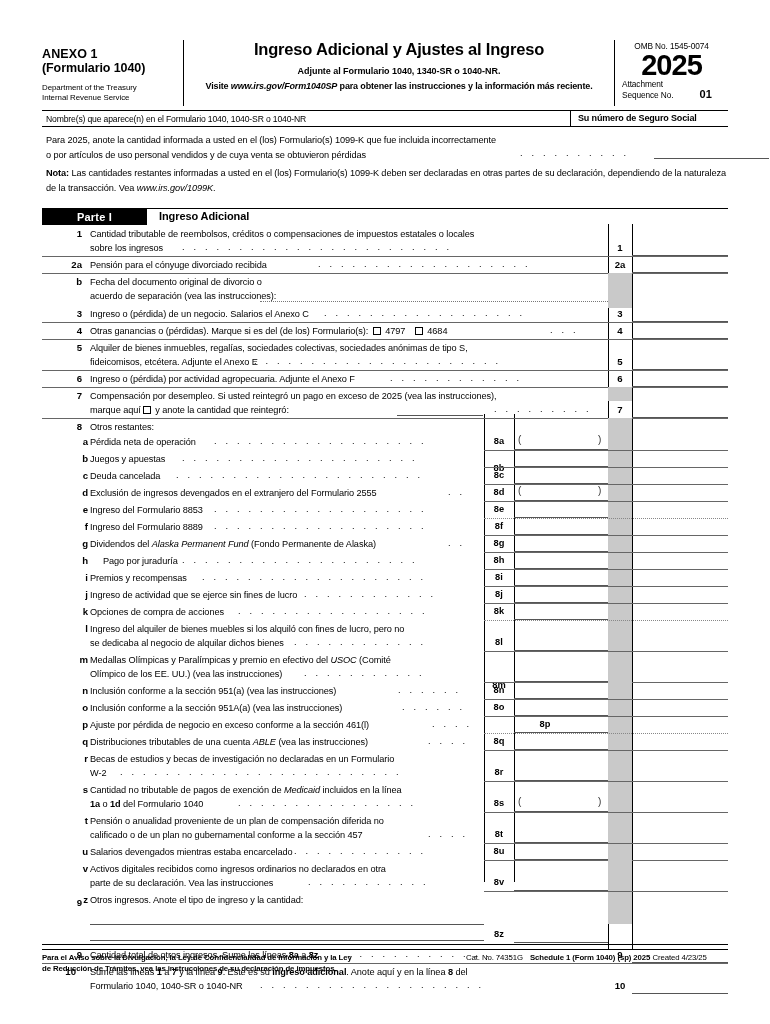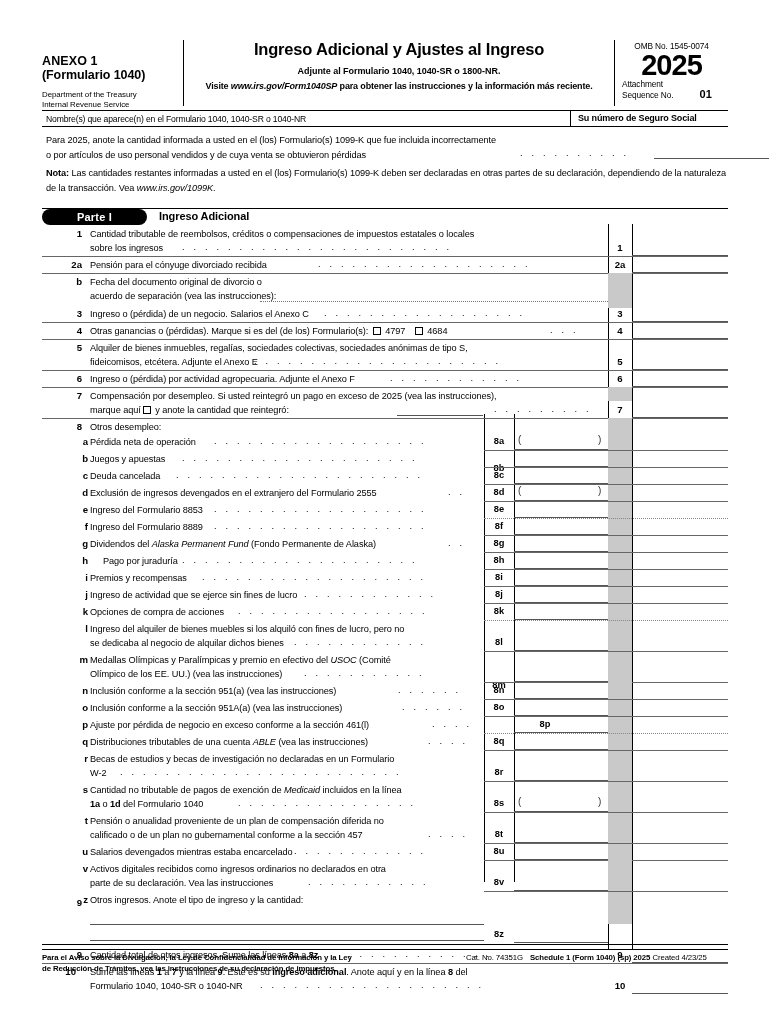--- a/index.html
+++ b/index.html
@@ -12,21 +12,21 @@
     -webkit-font-smoothing: none;
   }
   .page { position: relative; width: 770px; height: 1024px; }
 
   
   .hdr { position: absolute; left: 42px; top: 40px; width: 686px; height: 66px; }
   .hdr-left {
     position: absolute; left: 0; top: 0; width: 142px; height: 66px;
     border-right: 1.2px solid #000;
   }
-  .anexo1 { font-size: 12.5px; font-weight: bold; line-height: 13px; margin-top: 15px; letter-spacing: 0.1px;}
+  .anexo1 { font-size: 12.5px; font-weight: bold; line-height: 13px; margin-top: 8px; letter-spacing: 0.1px;}
   .form1040 { font-size: 12.5px; font-weight: bold; line-height: 14px; letter-spacing: -0.1px;}
   .dept { font-size: 7.9px; line-height: 10px; margin-top: 8px; letter-spacing: -0.05px;}
   .hdr-mid {
     position: absolute; left: 142px; top: 0; width: 430px; height: 66px;
     text-align: center;
   }
   .title { font-size: 16.5px; font-weight: bold; letter-spacing: -0.2px; margin-top: 0px; }
   .sub1 { font-size: 9px; font-weight: bold; margin-top: 7px; letter-spacing: -0.05px;}
   .sub2 { font-size: 9px; font-weight: bold; margin-top: 5px; letter-spacing: -0.15px;}
   .sub2 i { font-style: italic; }
@@ -70,21 +70,20 @@
     position: absolute; left: 42px; top: 208px; width: 686px; height: 16px;
     border-top: 1.2px solid #000;
     background: #fff;
   }
   .partbar .black {
     position: absolute; left: 0px; top: 0px; width: 105px; height: 16px;
     background: #000; color: #fff;
     font-size: 11px; font-weight: bold;
     display: flex; align-items: center; justify-content: center;
     letter-spacing: 0.2px;
-    border-radius: 8px;
   }
   .partbar .ptitle {
     position: absolute; left: 117px; top: 1px;
     font-size: 11px; font-weight: bold; letter-spacing: -0.1px;
   }
 
   
   .grid {
     position: absolute; left: 42px; top: 224px; width: 686px; height: 726px;
     border-bottom: 1.2px solid #000;
@@ -161,21 +160,21 @@
       <div class="anexo1">ANEXO 1</div>
       <div class="form1040">(Formulario 1040)</div>
       <div class="dept">
         <span>Department of the Treasury</span><br>
         <span>Internal Revenue Service</span>
       </div>
     </div>
 
     <div class="hdr-mid">
       <div class="title">Ingreso Adicional y Ajustes al Ingreso</div>
-      <div class="sub1">Adjunte al Formulario 1040, 1040-SR o 1800-NR.</div>
+      <div class="sub1">Adjunte al Formulario 1040, 1340-SR o 1040-NR.</div>
       <div class="sub2"><span>Visite </span><i>www.irs.gov/Form1040SP</i><span> para obtener las instrucciones y la información más reciente.</span></div>
     </div>
 
     <div class="hdr-right">
       <div class="omb">OMB No. 1545-0074</div>
       <div class="yearwrap">
         <span class="year hollow">20</span><span class="year">25</span>
       </div>
       <div class="attach">
         <span>Attachment</span><br>
@@ -295,21 +294,21 @@
     </div>
     <div class="uline" style="left:355px; top:191px; width:86px;"></div>
     <div class="dots" style="left:452px; top:180px;">. . . . . . . . .</div>
     <div class="shade" style="top:163px; height:14px;"></div>
     <div class="boxnum" style="top:180px;">7</div>
     <div class="hline thin" style="top:194px;"></div>
     <div class="uline" style="left:590px; top:193px; width:96px;"></div>
 
     <div class="lnum" style="left:18px; top:197px;">8</div>
     <div class="ltxt" style="top:197px;">
-      <span>Otros desempleo:</span>
+      <span>Otros restantes:</span>
     </div>
 
     <div class="shade8" style="top:194px; height:264px;"></div>
 
     <div class="lnum" style="left:24px; top:212px;">a</div>
     <div class="ltxt" style="top:212px;">Pérdida neta de operación</div>
     <div class="dots" style="left:172px; top:212px;">. . . . . . . . . . . . . . . . . . .</div>
     <div class="subboxnum" style="top:212px;">8a</div>
     <div class="paren" style="left:476px; top:210px;">(</div>
     <div class="paren" style="left:556px; top:210px;">)</div>

